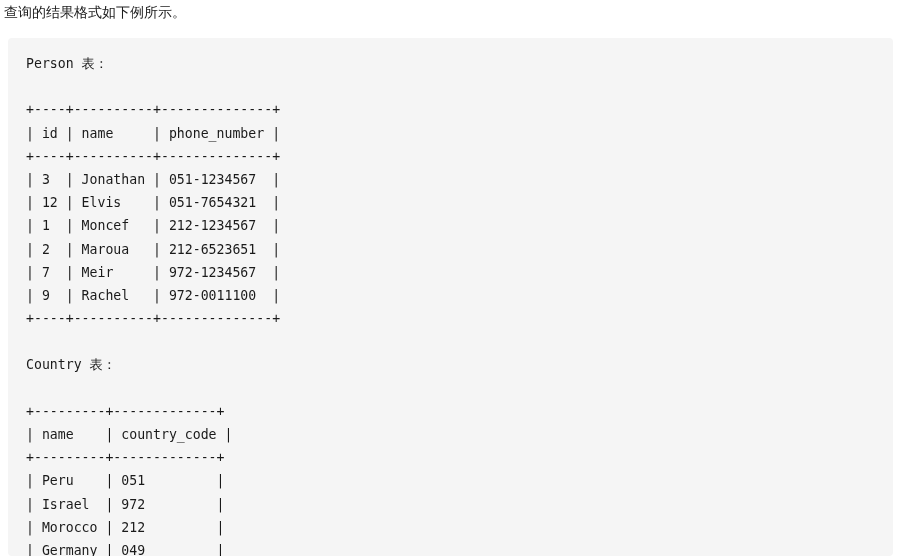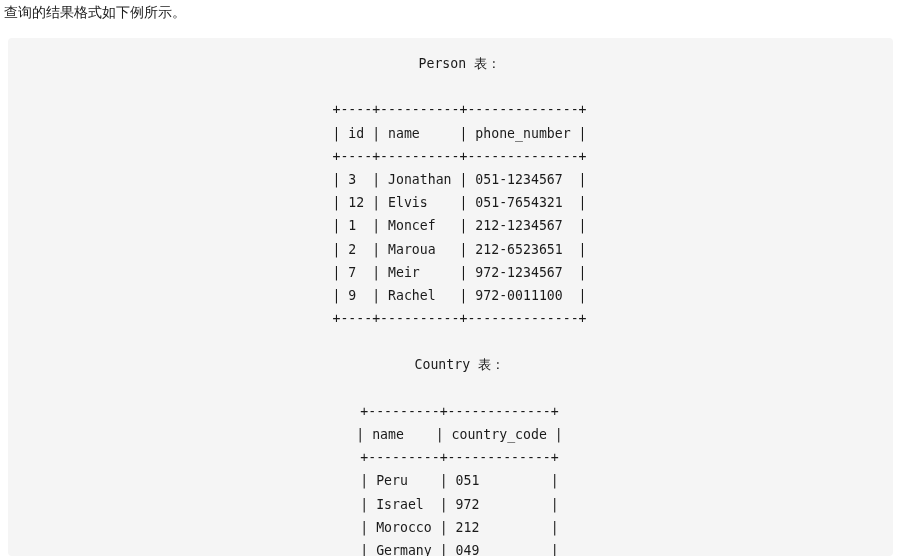--- a/index.html
+++ b/index.html
@@ -51,21 +51,20 @@
     line-height: 23.2px;
     color: #1a1a1a;
     white-space: pre;
     letter-spacing: 0px;
   }
   .code-line {
     display: block;
     height: 23.2px;
     white-space: pre;
     font-family: "DejaVu Sans Mono", "Liberation Mono", monospace;
-    text-align: center;
   }
   .code-line.blank {
     height: 23.2px;
   }
 </style>
 </head>
 <body>
 
 <div class="page">
 

